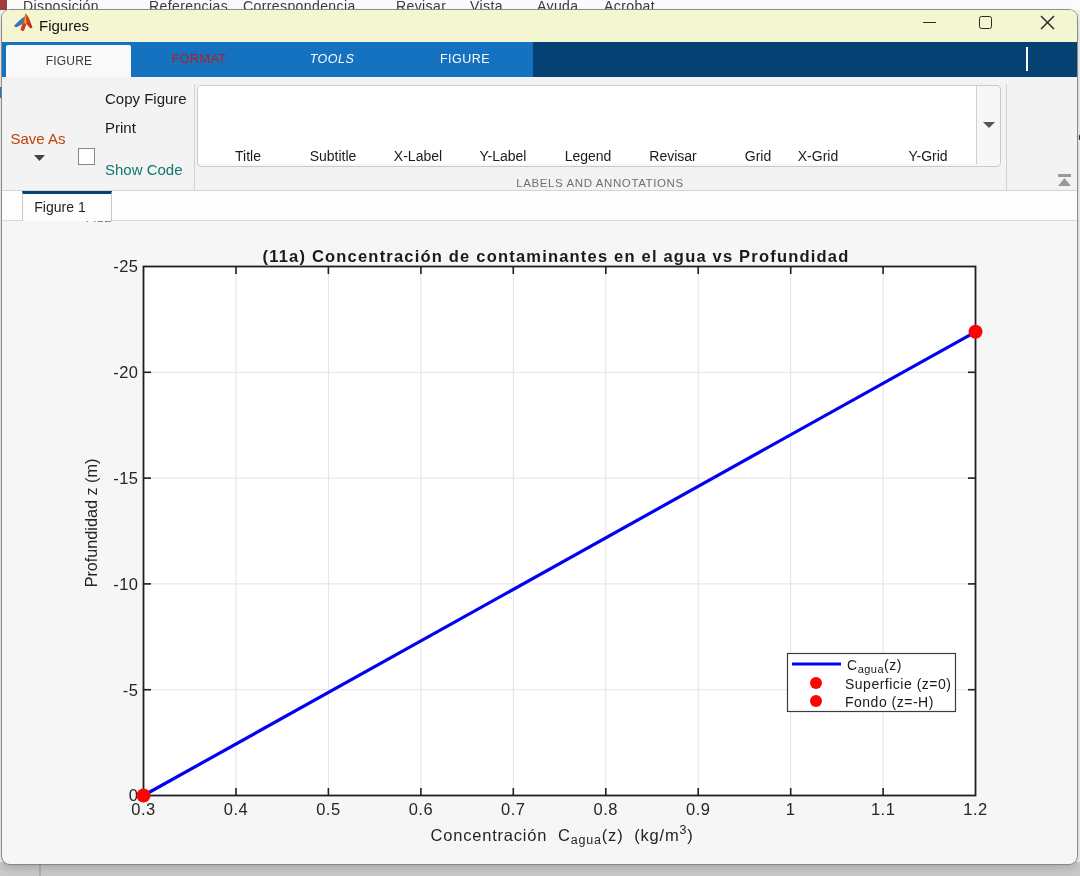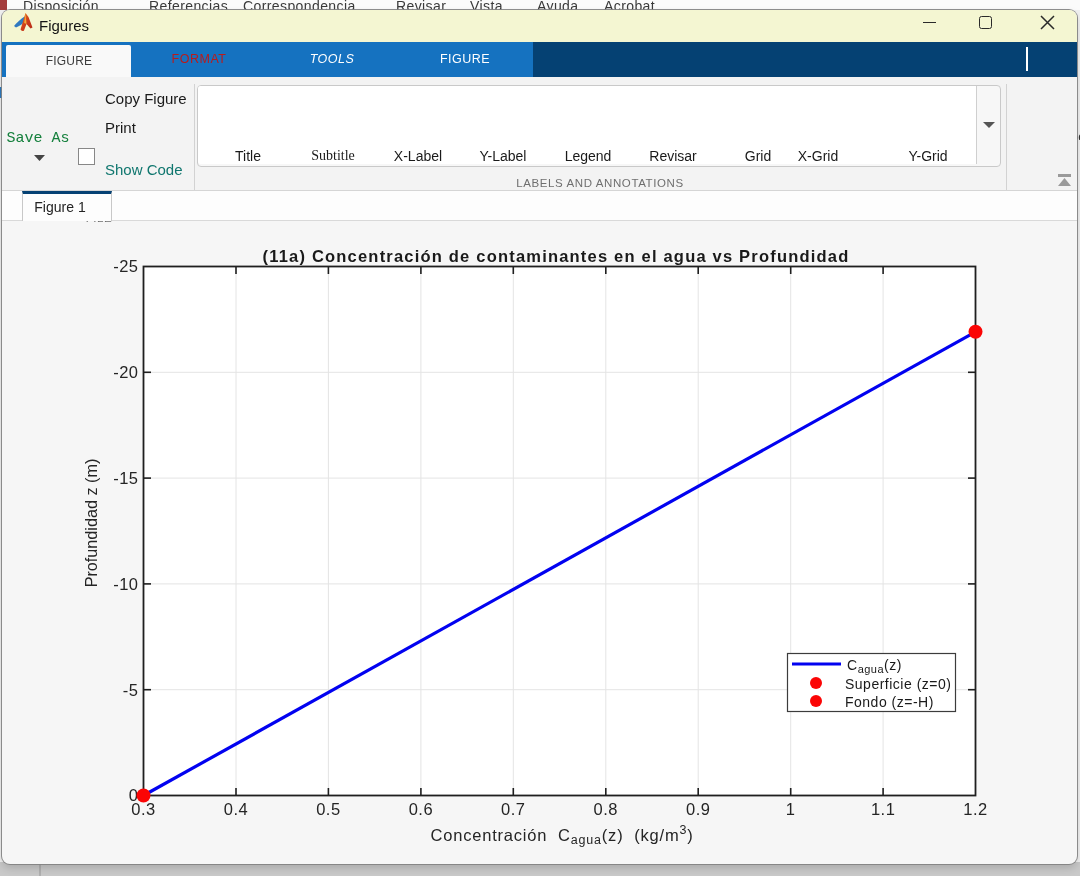--- a/index.html
+++ b/index.html
@@ -57,38 +57,38 @@
   <div class="abs" style="left:0;top:32px;width:1075px;height:35px;background:#054173;"></div>
   <div class="abs" style="left:0;top:32px;width:531px;height:35px;background:#1572c0;"></div>
   <div class="abs" style="left:4px;top:35px;width:125px;height:32px;background:#f9f9f9;border-radius:2px 2px 0 0;"></div>
   <div class="abs" style="left:67px;top:35px;height:32px;line-height:32px;transform:translateX(-50%);font-size:12px;letter-spacing:.2px;color:#3c3c3c;">FIGURE</div>
   <div class="abs" style="left:197px;top:32px;height:27px;line-height:35px;transform:translateX(-50%);font-size:12.5px;letter-spacing:.5px;color:#b91c1c;">FORMAT</div>
   <div class="abs" style="left:330px;top:32px;height:35px;line-height:35px;transform:translateX(-50%);font-size:12.5px;letter-spacing:.5px;color:#fff;font-style:italic;">TOOLS</div>
   <div class="abs" style="left:463px;top:32px;height:35px;line-height:35px;transform:translateX(-50%);font-size:12.5px;letter-spacing:.5px;color:#fff;">FIGURE</div>
   <div class="abs" style="left:1024px;top:37px;width:1.6px;height:24px;background:#fff;"></div>
 
   <div class="abs" style="left:0;top:67px;width:1075px;height:113px;background:#f3f3f3;"></div>
-  <div class="abs" style="left:36px;top:120px;transform:translateX(-50%);font-size:15px;color:#15803d;font-family:Liberation Mono, monospace;">Save As</div>
+  <div class="abs" style="left:36px;top:120px;transform:translateX(-50%);font-size:15px;color:#c2410c;">Save As</div>
   <svg class="abs" style="left:32px;top:145px;" width="11" height="6">
       <polygon points="0,0 11,0 5.5,6" fill="#444"></polygon>
     </svg>
   <div class="abs" style="left:103px;top:80px;font-size:15px;color:#1a1a1a;">Copy Figure</div>
   <div class="abs" style="left:103px;top:109px;font-size:15px;color:#1a1a1a;">Print</div>
   <div class="abs" style="left:76px;top:138px;width:15px;height:15px;background:#fff;border:1.2px solid #878787;"></div>
   <div class="abs" style="left:103px;top:151px;font-size:15px;color:#0f766e;">Show Code</div>
   <div class="abs" style="left:97px;top:167px;transform:translateX(-50%);font-size:11.5px;letter-spacing:.6px;color:#6f6f6f;margin-top:35px;">FILE</div>
   <div class="abs" style="left:192px;top:74px;width:1px;height:106px;background:#d2d2d2;"></div>
 
   <div class="abs" style="left:195px;top:75px;width:802px;height:80px;border:1px solid #c9c9c9;border-radius:4px;background:#f7f7f7;"></div>
   <div class="abs" style="left:196px;top:76px;width:778px;height:78px;background:#fff;border-right:1px solid #cfcfcf;border-radius:3px 0 0 3px;"></div>
   <svg class="abs" style="left:981px;top:112px;" width="12" height="6">
       <polygon points="0,0 12,0 6,6" fill="#555"></polygon>
     </svg>
   <div class="abs" style="left:246px;top:138px;transform:translateX(-50%);font-size:14px;color:#1a1a1a;">Title</div>
-  <div class="abs" style="left:331px;top:138px;transform:translateX(-50%);font-size:14px;color:#1a1a1a;font-family:Liberation Serif, serif;">Subtitle</div>
+  <div class="abs" style="left:331px;top:138px;transform:translateX(-50%);font-size:14px;color:#1a1a1a;">Subtitle</div>
   <div class="abs" style="left:416px;top:138px;transform:translateX(-50%);font-size:14px;color:#1a1a1a;">X-Label</div>
   <div class="abs" style="left:501px;top:138px;transform:translateX(-50%);font-size:14px;color:#1a1a1a;">Y-Label</div>
   <div class="abs" style="left:586px;top:138px;transform:translateX(-50%);font-size:14px;color:#1a1a1a;">Legend</div>
   <div class="abs" style="left:671px;top:138px;transform:translateX(-50%);font-size:14px;color:#1a1a1a;">Revisar</div>
   <div class="abs" style="left:756px;top:138px;transform:translateX(-50%);font-size:14px;color:#1a1a1a;">Grid</div>
   <div class="abs" style="left:816px;top:138px;transform:translateX(-50%);font-size:14px;color:#1a1a1a;">X-Grid</div>
   <div class="abs" style="left:926px;top:138px;transform:translateX(-50%);font-size:14px;color:#1a1a1a;">Y-Grid</div>
   <div class="abs" style="left:598px;top:167px;transform:translateX(-50%);font-size:11.5px;letter-spacing:.6px;color:#6f6f6f;">LABELS AND ANNOTATIONS</div>
   <div class="abs" style="left:1004px;top:74px;width:1px;height:106px;background:#d2d2d2;"></div>
 

